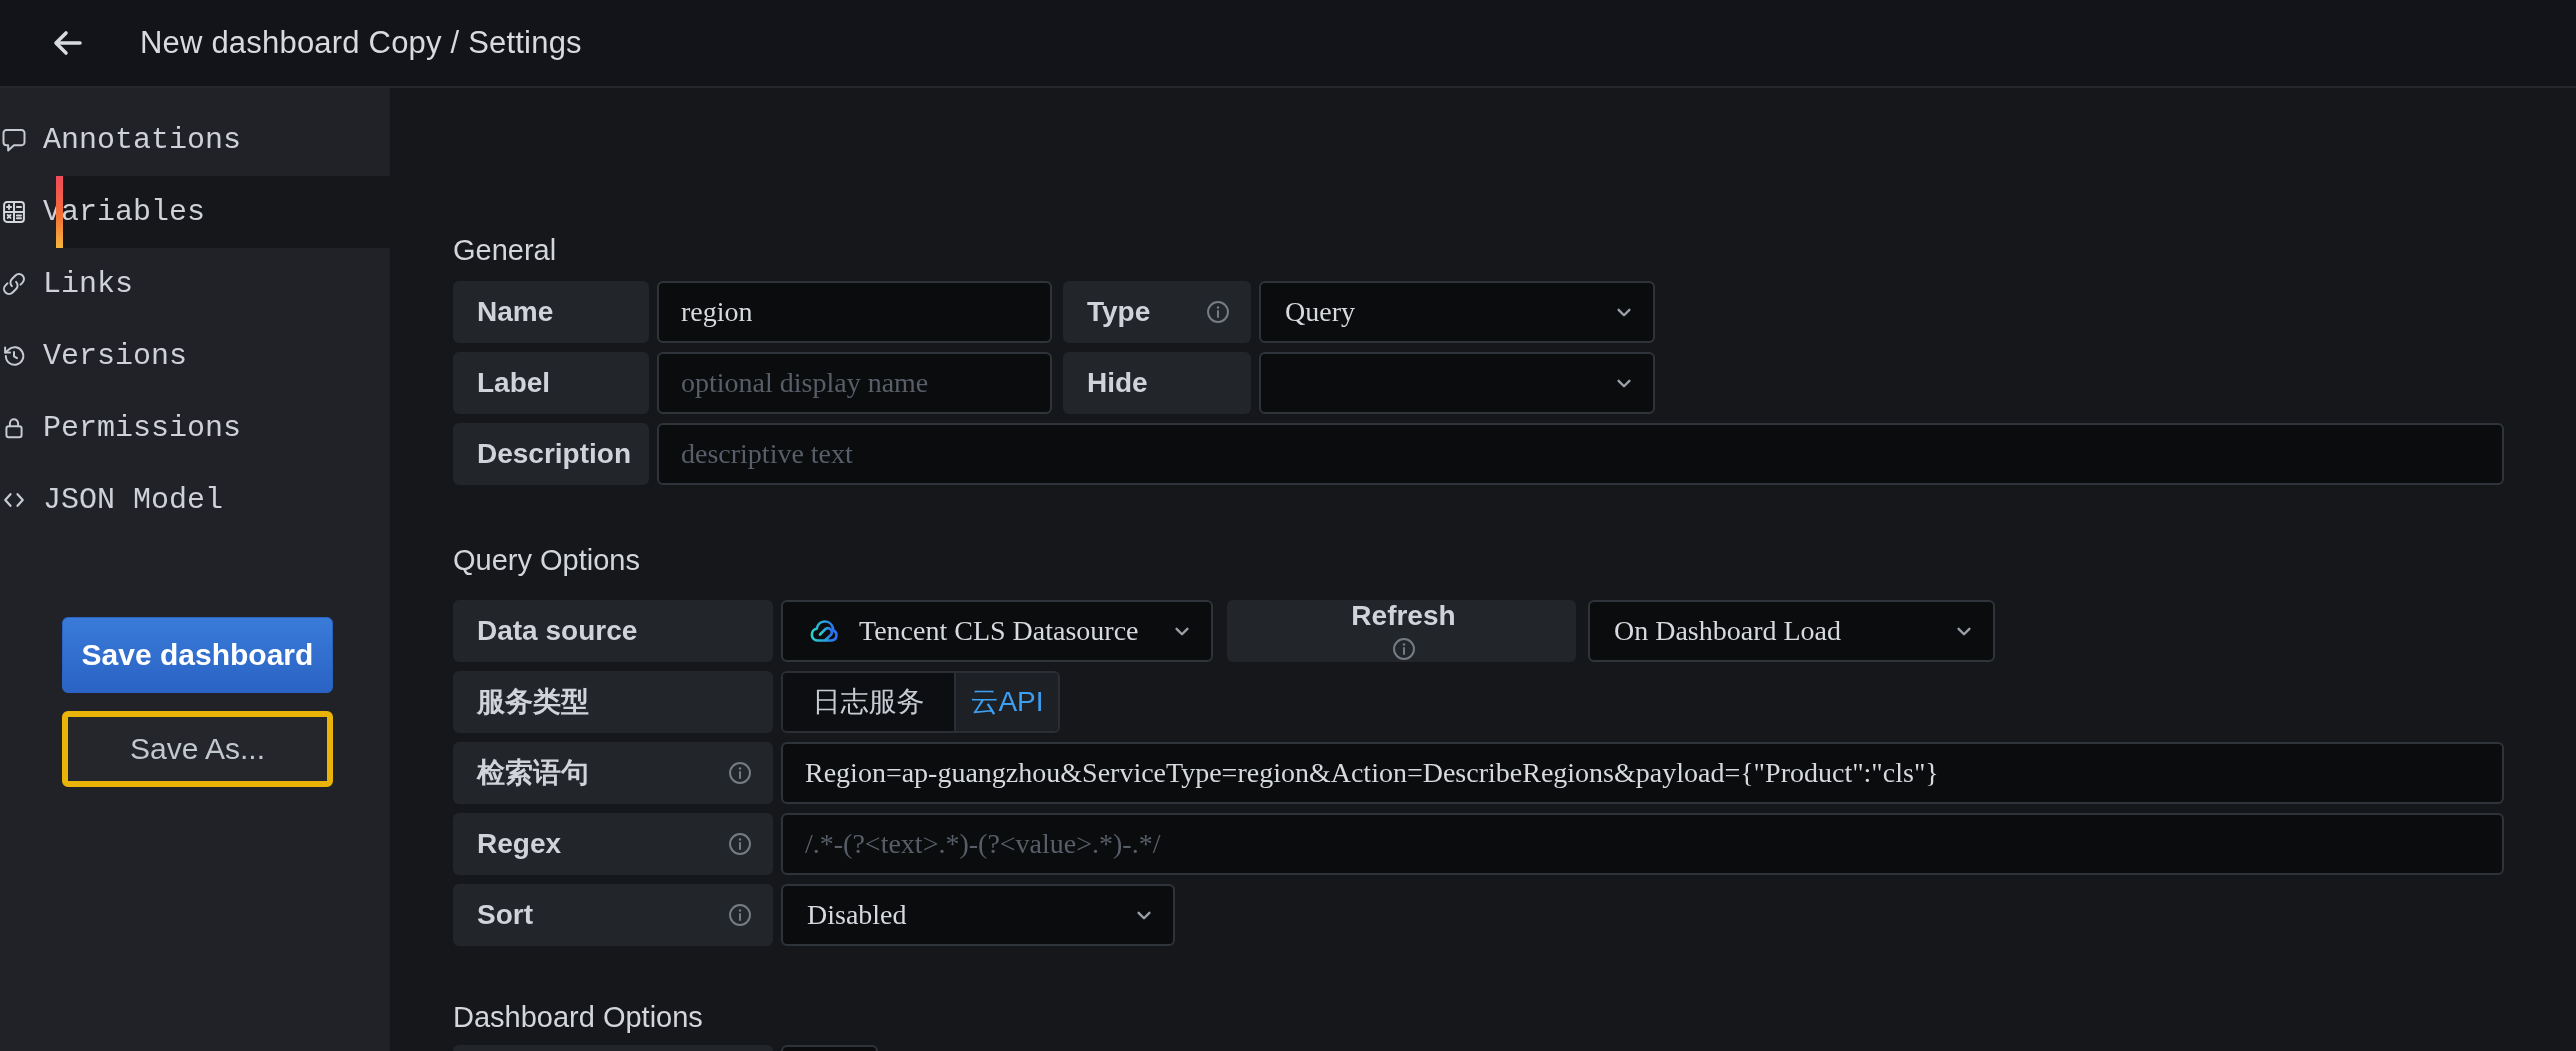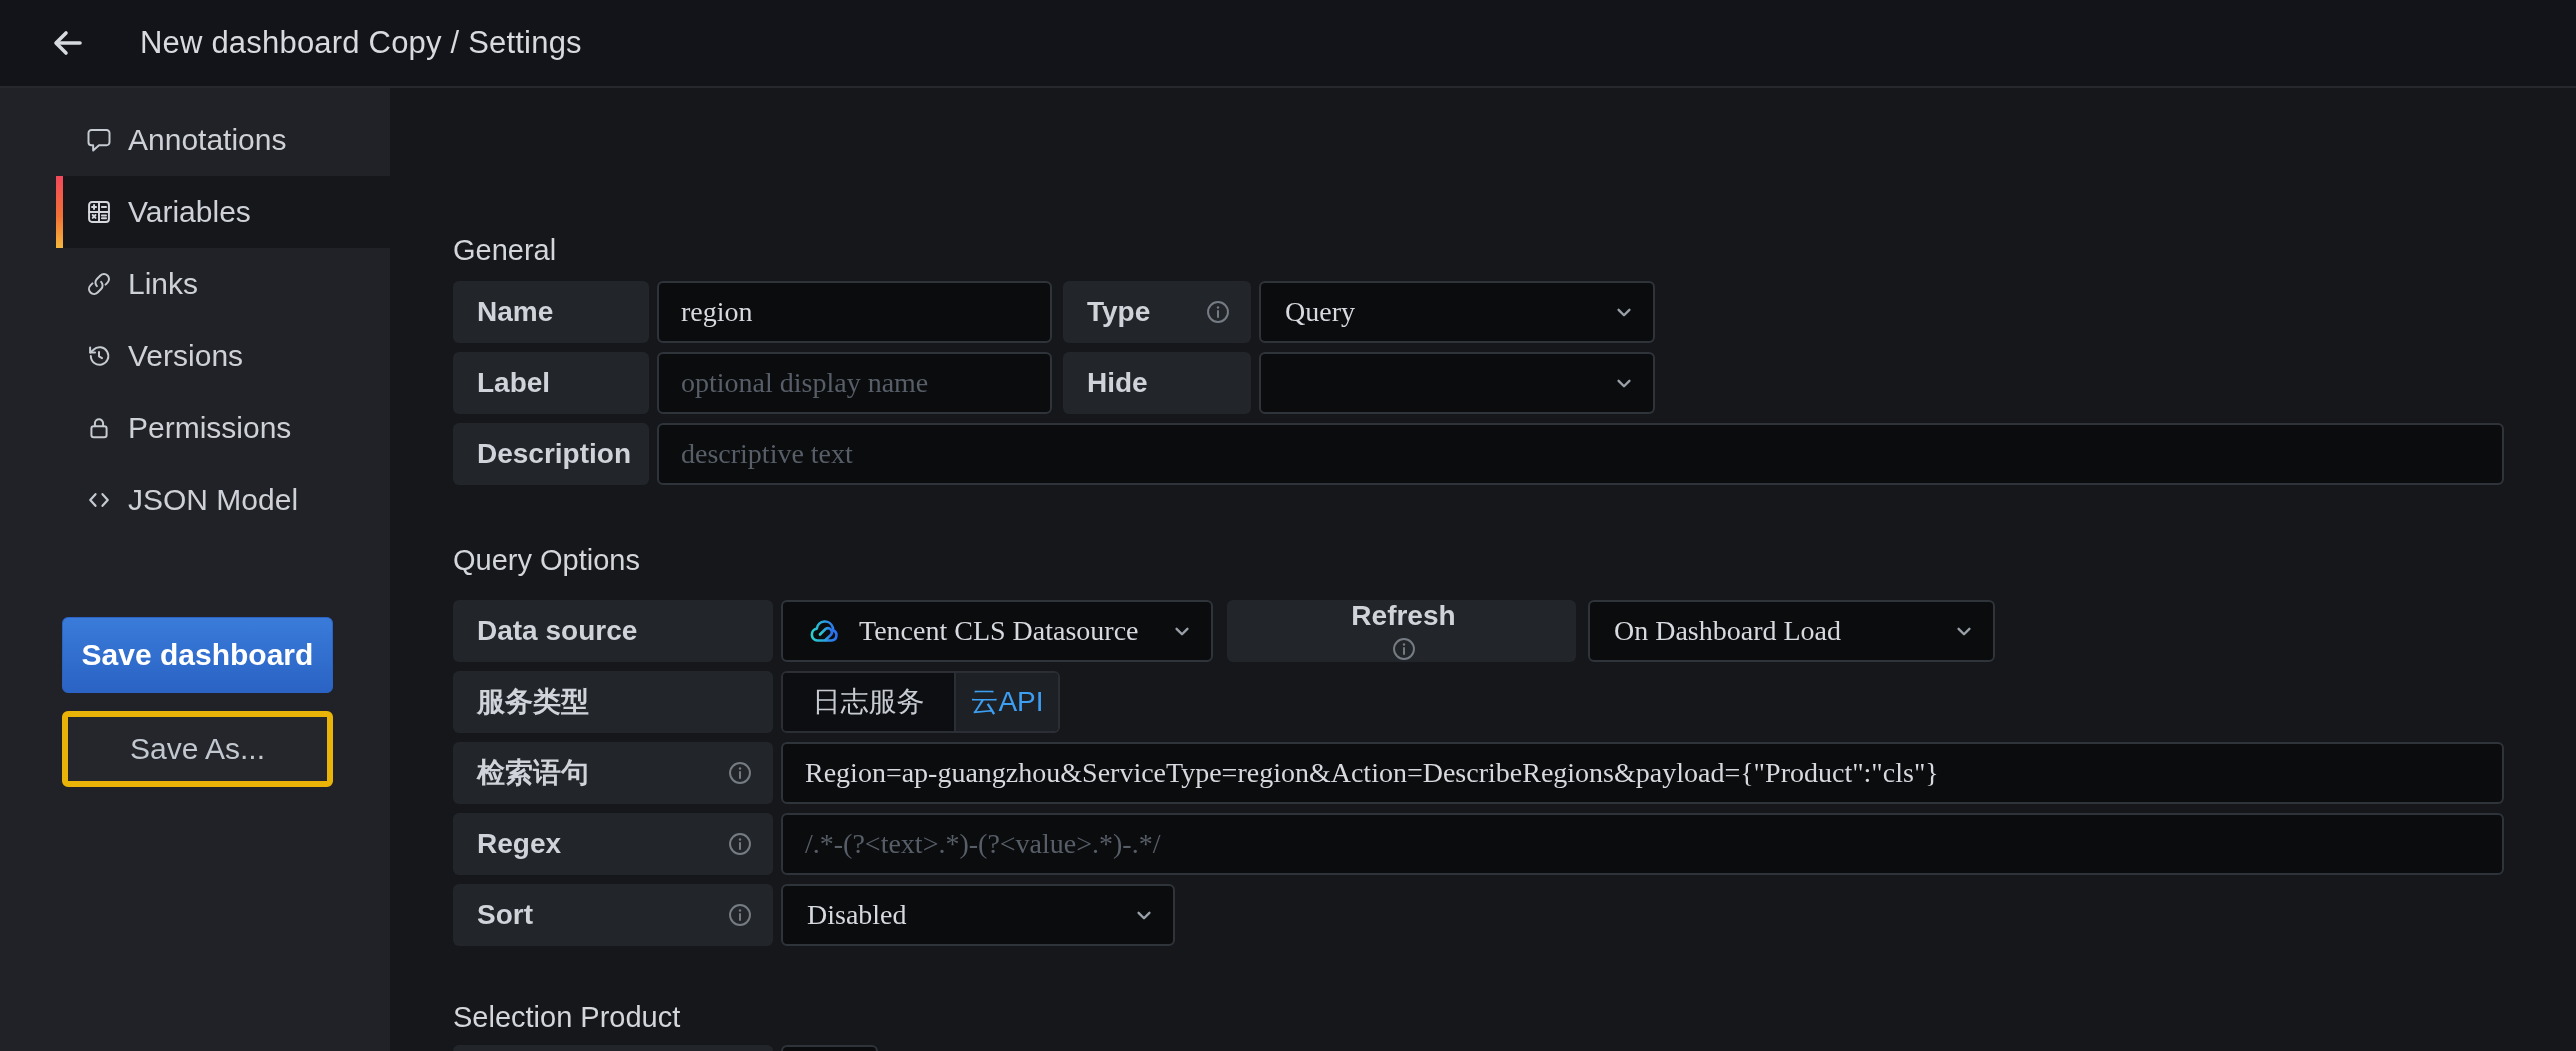--- a/index.html
+++ b/index.html
@@ -17,21 +17,21 @@
     width:56px;height:56px;border:none;background:transparent;cursor:pointer;
     display:flex;align-items:center;justify-content:center;padding:0;margin-right:44px;
   }
   .nav-title{font-size:31px;font-weight:500;color:#d8dade;margin:0;letter-spacing:0.2px;}
   
   .body{display:flex;height:964px;}
   .sidebar{width:390px;flex:0 0 390px;background:#202227;position:relative;}
   .nav-items{padding-top:16px;}
   .nav-item{
     position:relative;height:72px;display:flex;align-items:center;
-    padding-left:85px;cursor:pointer;font-size:30px;color:#ced2d8;
+    cursor:pointer;font-size:30px;color:#ced2d8;font-family:Liberation Mono, monospace;
   }
   .nav-item .ic{width:28px;height:28px;margin-right:15px;flex:0 0 28px;display:flex;}
   .nav-item.active{
     background-image:linear-gradient(#15171b,#15171b);
     background-repeat:no-repeat;background-position:56px 0;
   }
   .nav-item.active::before{
     content:"";position:absolute;left:56px;top:0;bottom:0;width:7px;
     background:linear-gradient(180deg,#f2495c 0%,#f27035 55%,#f5b73d 100%);
   }
@@ -361,21 +361,21 @@
         <div class="select w396">
           <span class="val">Disabled</span>
           <span class="chev">
             <svg width="26" height="26" viewBox="0 0 24 24" fill="none" stroke="#9aa0a8" stroke-width="2.2" stroke-linecap="round" stroke-linejoin="round">
                 <polyline points="7,10 12,15 17,10"></polyline>
               </svg>
           </span>
         </div>
       </div>
 
-      <h2 class="section s">Selection Product</h2>
+      <h2 class="section s">Dashboard Options</h2>
 
       <div class="row partial">
         <div class="lbl w321"></div>
         <div class="mini-box"></div>
       </div>
 
     </main>
   </div>
 </div>
 

